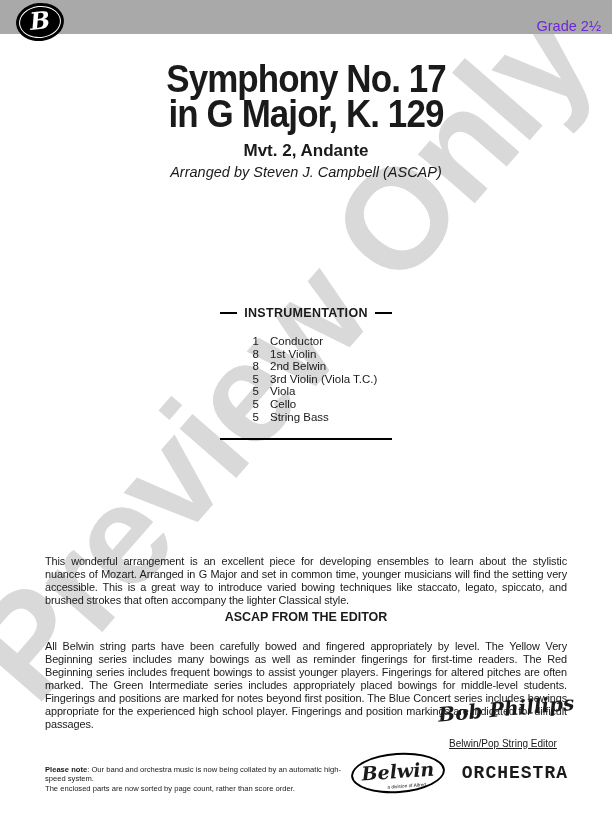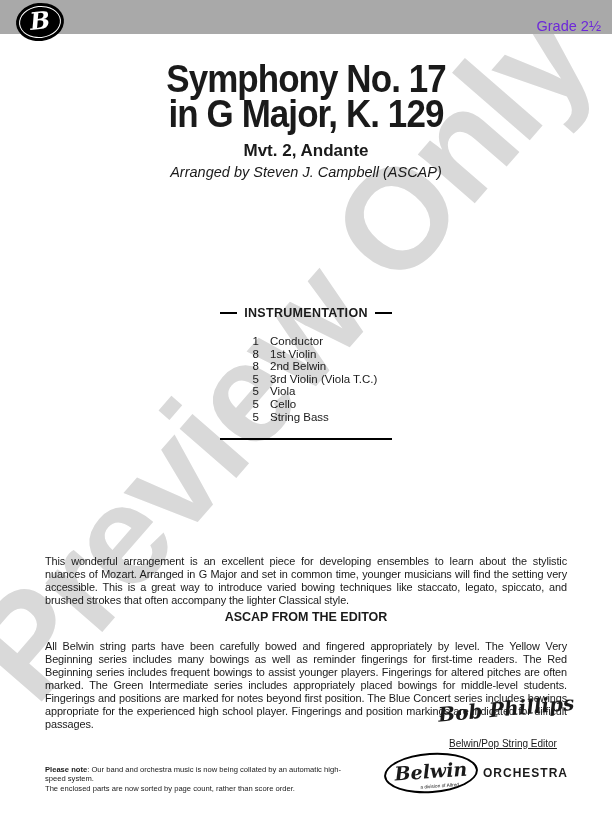--- a/index.html
+++ b/index.html
@@ -107,21 +107,21 @@
     transform:rotate(-4deg);
   }
   .pub-script {
     font-family:"DejaVu Serif", serif; font-style:italic; font-weight:700;
     font-size:19px; line-height:1; margin-top:-4px;
   }
   .pub-division {
     position:absolute; bottom:2px; left:50%; transform:translateX(-30%);
     font-size:4.8px; white-space:nowrap;
   }
-  .pub-wordmark { font-weight:700; font-size:12px; letter-spacing:1px; margin-left:5px; }
+  .pub-wordmark { font-weight:700; font-size:18px; letter-spacing:1px; margin-left:17px;font-family:Liberation Mono, monospace; }
 </style>
 </head>
 <body>
 
 <div class="page">
 
   <div class="watermark">Preview Only</div>
 
   <div class="header-band"></div>
   <div class="belwin-mark">

